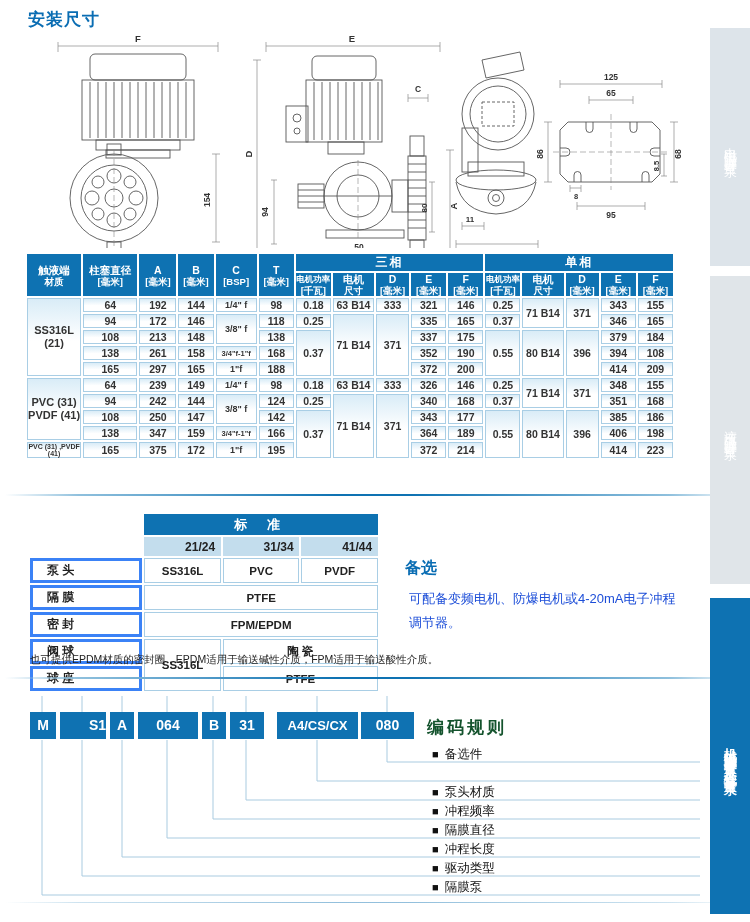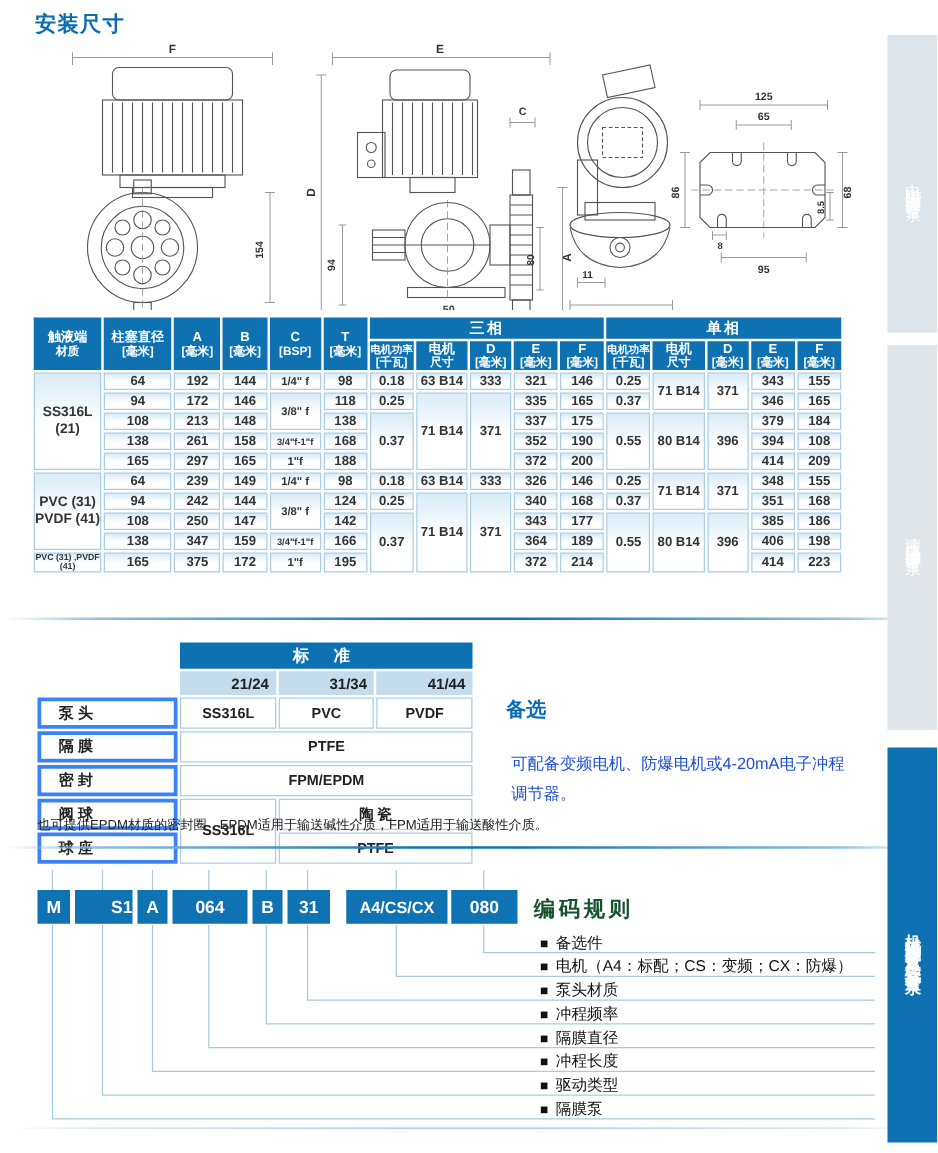--- a/index.html
+++ b/index.html
@@ -32,21 +32,21 @@
   table.std{border-collapse:separate;border-spacing:2px;table-layout:fixed;width:352px;}
   table.std .ghost{background:transparent;border:none;}
   table.std th.title{background:#0e72b2;color:#fff;font-size:13px;font-weight:bold;letter-spacing:8px;height:19px;}
   table.std th.sub{background:#c3dded;color:#222;font-size:12px;font-weight:bold;height:17px;padding-left:36px;}
   table.std th.rowlab{background:#fff;border:3px solid #3b82f6;color:#222;font-size:12px;font-weight:bold;text-align:left;padding-left:14px;height:16px;}
   table.std td{background:#fff;border:1px solid #a9cee5;text-align:center;font-size:11.5px;font-weight:bold;color:#222;height:16px;padding:0;}
   .std-note{left:30px;top:653px;font-size:10.5px;color:#222;width:420px;}
 
   
   .options{left:405px;top:558px;width:300px;}
-  .options h3{margin:0 0 20px 0;font-size:16px;color:#0a6db3;font-weight:bold;}
+  .options h3{margin:0 0 8px 0;font-size:16px;color:#0a6db3;font-weight:bold;}
   .options p{margin:4px;font-size:13px;line-height:24px;color:#1d4ed8;}
 
   
   .code-box{position:absolute;top:712px;height:27px;line-height:27px;background:#0f72b2;color:#fff;
      font-weight:bold;font-size:14px;text-align:center;}
   .code-box.sm{font-size:13px;}
   .code-title{left:427px;top:716px;font-size:17px;font-weight:bold;color:#14532d;letter-spacing:3px;}
   .code-label{position:absolute;left:432px;font-size:12.5px;color:#111;white-space:nowrap;}
   .code-label .sq{margin-right:6px;font-size:11px;color:#111;}
 
@@ -493,21 +493,20 @@
   <div class="code-box" style="left:60px;width:46px;text-align:right;">S1</div>
   <div class="code-box" style="left:110px;width:24px;">A</div>
   <div class="code-box" style="left:138px;width:60px;">064</div>
   <div class="code-box" style="left:202px;width:24px;">B</div>
   <div class="code-box" style="left:230px;width:34px;">31</div>
   <div class="code-box sm" style="left:277px;width:81px;">A4/CS/CX</div>
   <div class="code-box" style="left:361px;width:53px;">080</div>
   <div class="abs code-title">编码规则</div>
 
   <div class="code-label" style="top:746px;"><span class="sq">■</span><span>备选件</span></div>
-  <div class="code-label" style="top:765px;"><span class="sq">■</span><span>电机（A4：标配；CS：变频；CX：防爆）</span></div>
   <div class="code-label" style="top:784px;"><span class="sq">■</span><span>泵头材质</span></div>
   <div class="code-label" style="top:803px;"><span class="sq">■</span><span>冲程频率</span></div>
   <div class="code-label" style="top:822px;"><span class="sq">■</span><span>隔膜直径</span></div>
   <div class="code-label" style="top:841px;"><span class="sq">■</span><span>冲程长度</span></div>
   <div class="code-label" style="top:860px;"><span class="sq">■</span><span>驱动类型</span></div>
   <div class="code-label" style="top:879px;"><span class="sq">■</span><span>隔膜泵</span></div>
 
   <div class="abs divider faint" style="top:902px;"></div>
 
   <div class="abs tab tab1">

